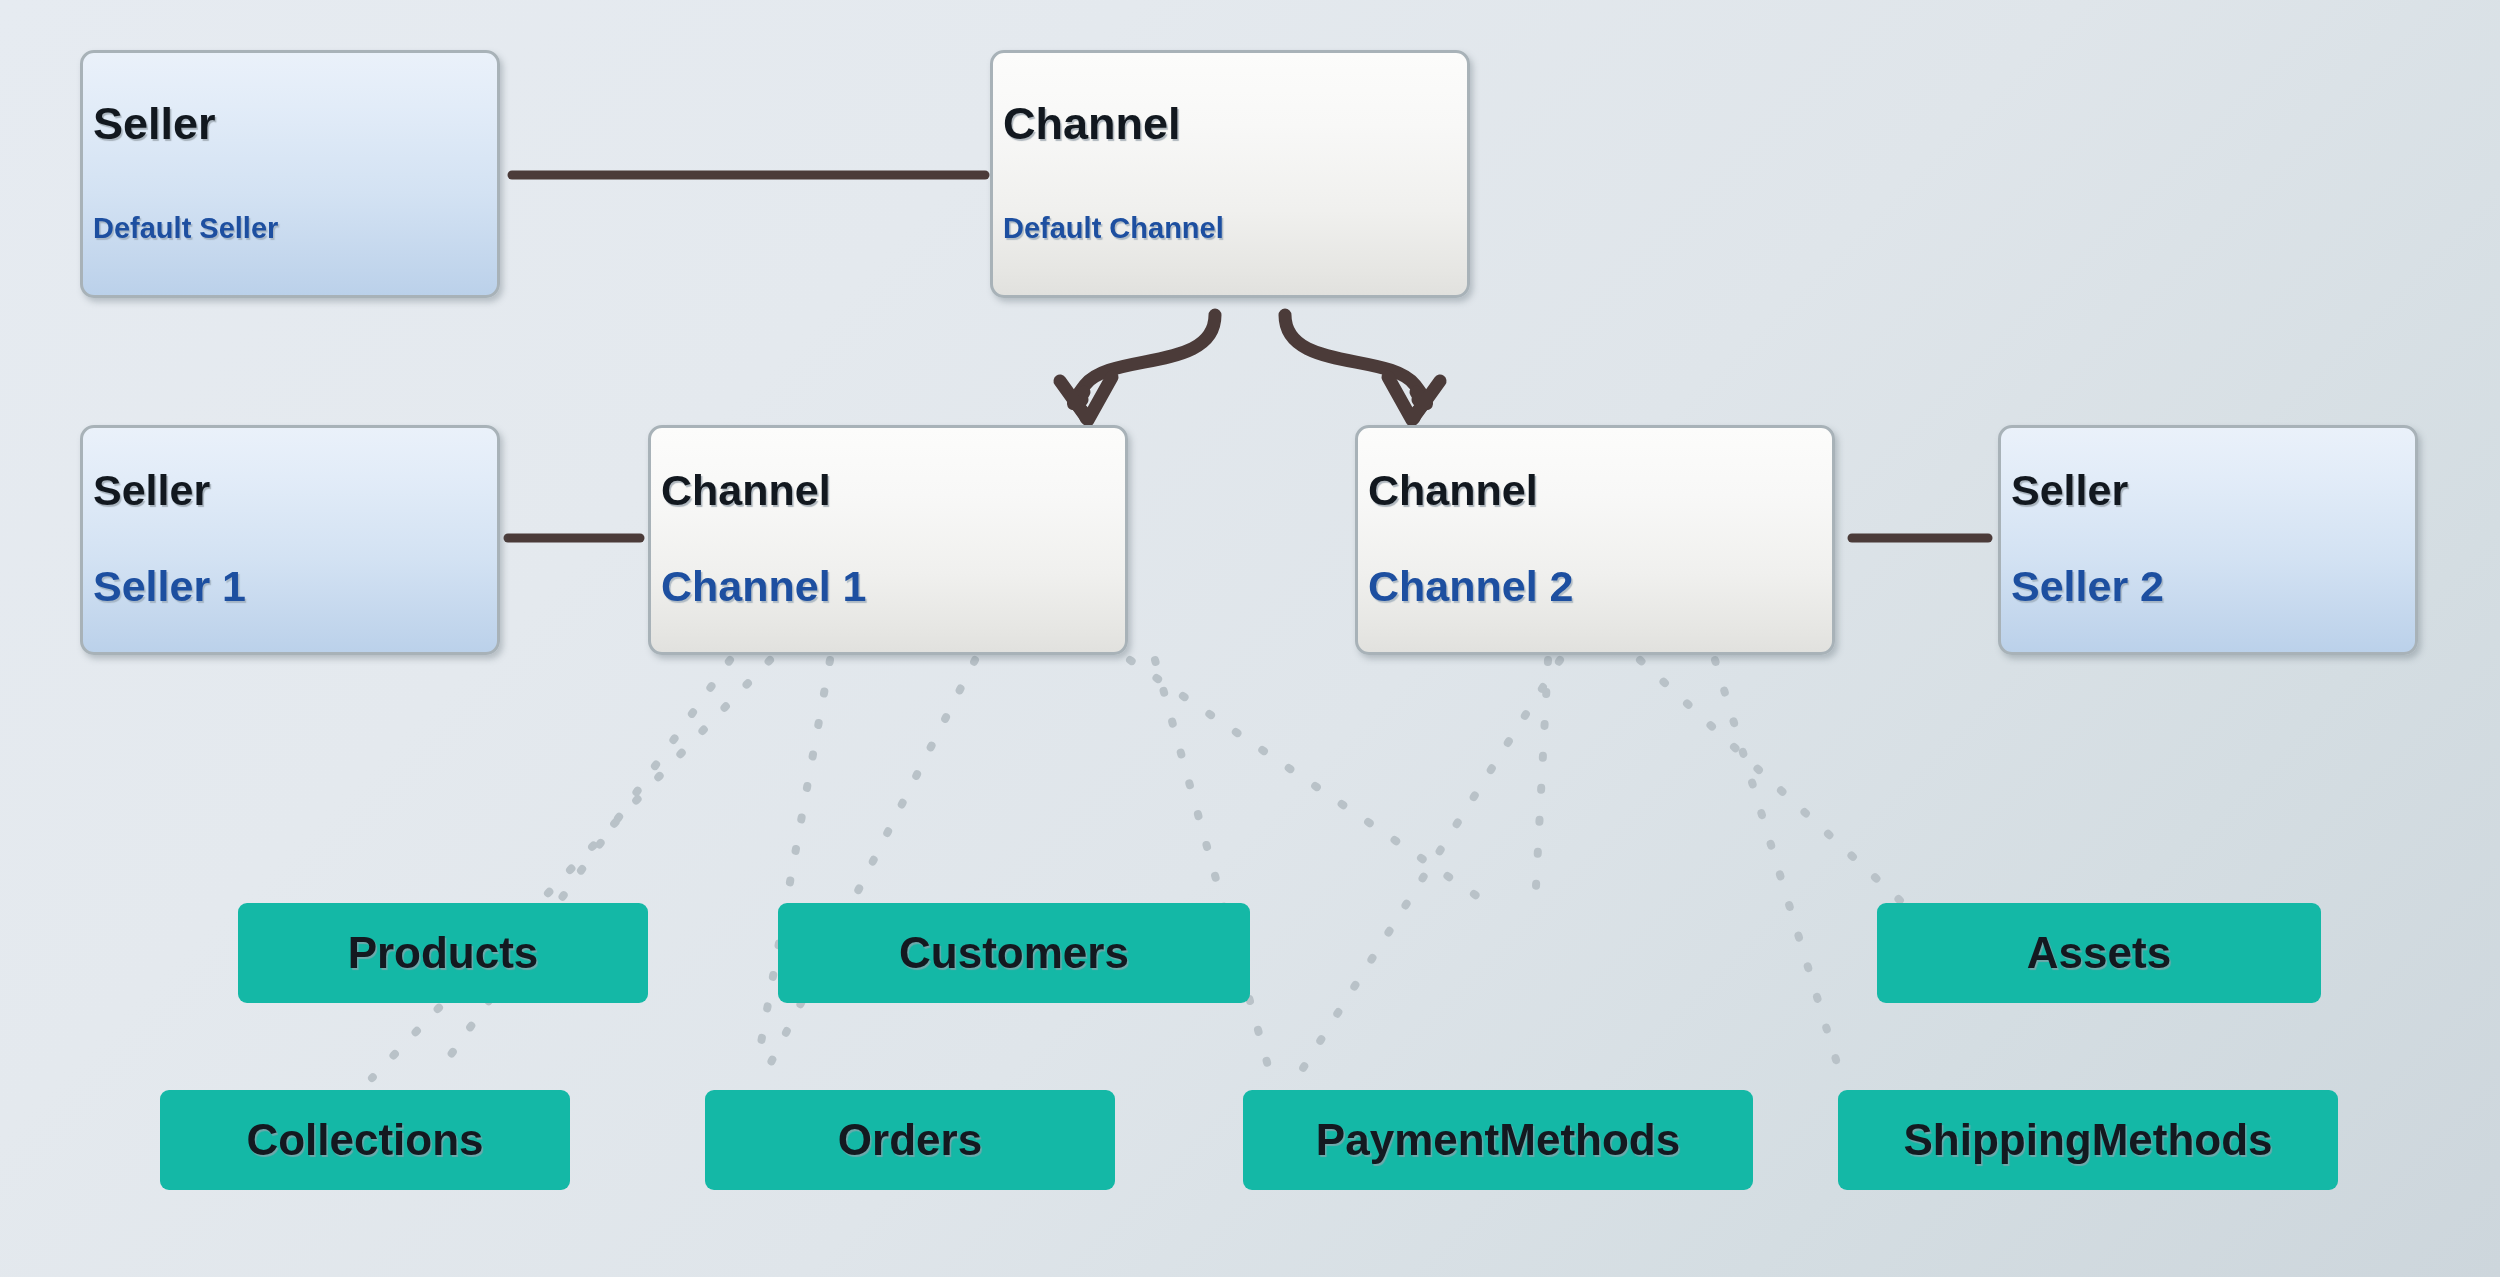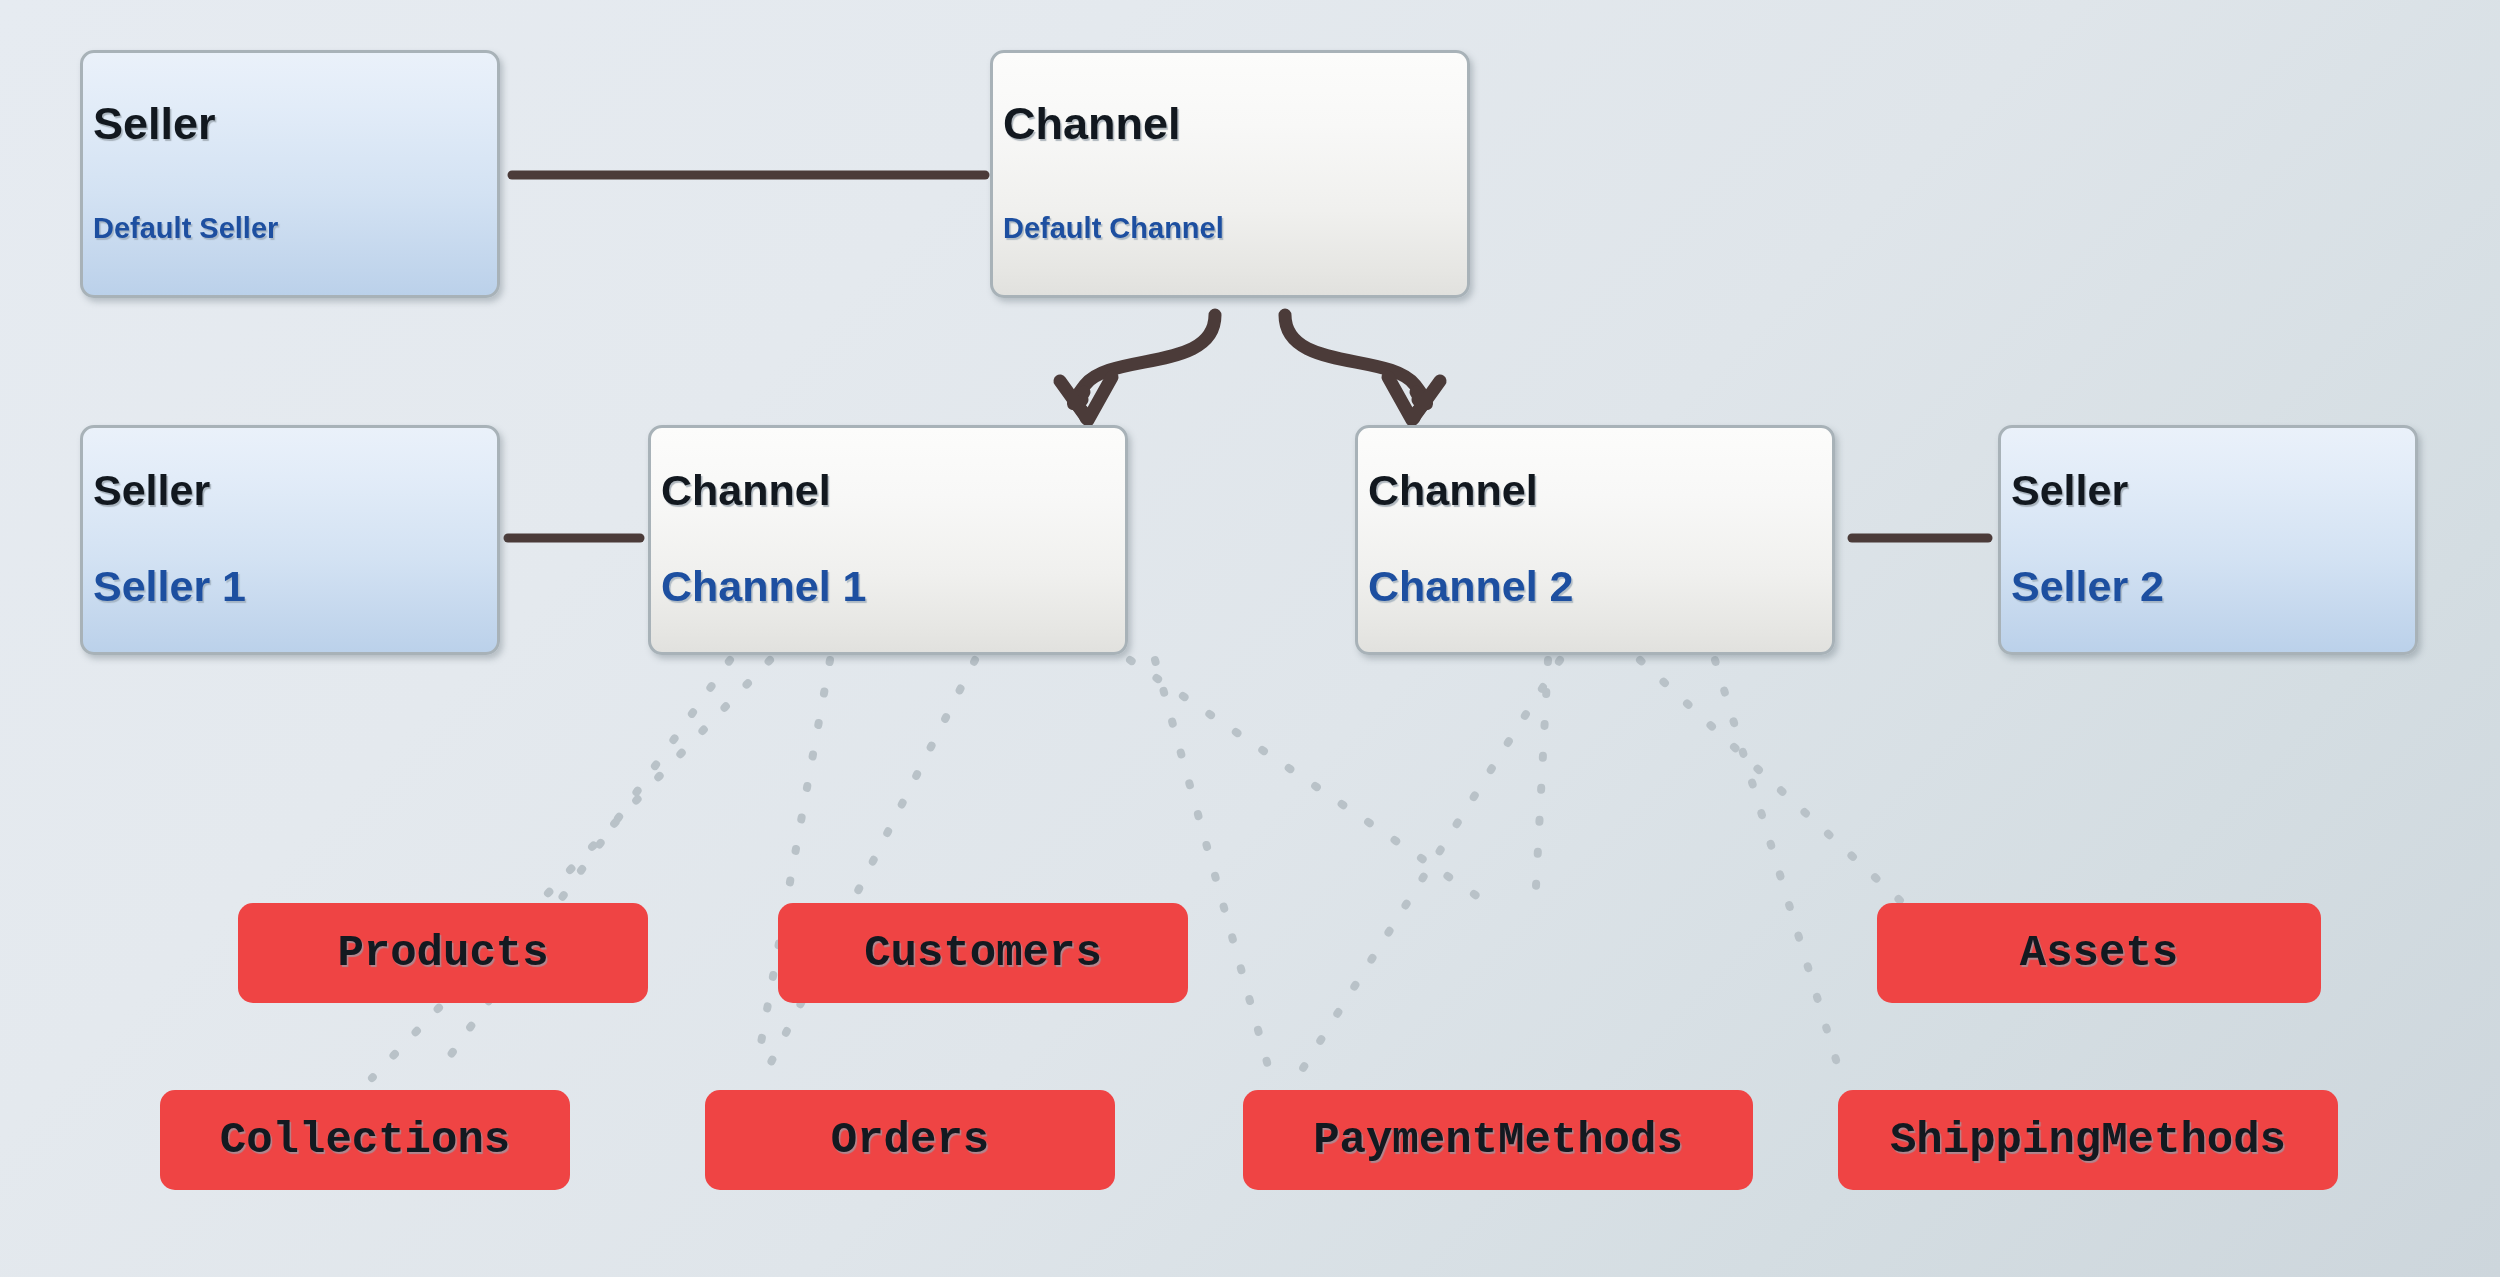--- a/index.html
+++ b/index.html
@@ -67,26 +67,25 @@
   .node-top .entity-type { font-size: 45px; }
   .node-top .entity-name { font-size: 29px; }
   .node-mid .entity-type { font-size: 43px; }
   .node-mid .entity-name { font-size: 43px; }
 
   
   .leaf-node {
     position: absolute;
     z-index: 3;
     box-sizing: border-box;
-    background: #ef4444;
-    border-radius: 15px;
+    background: #14b8a6;
+    border-radius: 9px;
     display: flex;
     align-items: center;
     justify-content: center;
-    font-family: Liberation Mono, monospace;
   }
   .leaf-label {
     font-weight: bold;
     font-size: 44px;
     color: #131920;
     text-shadow: 1.5px 1.5px 1px rgba(150,162,174,0.7);
     white-space: nowrap;
     line-height: 1;
   }
 </style>
@@ -160,21 +159,21 @@
 
   <div class="entity-node seller node-mid" style="left:1998px; top:425px; width:420px; height:230px;">
     <div class="entity-type">Seller</div>
     <div class="entity-name">Seller 2</div>
   </div>
 
   <div class="leaf-node" style="left:238px; top:903px; width:410px; height:100px;">
     <span class="leaf-label">Products</span>
   </div>
 
-  <div class="leaf-node" style="left:778px; top:903px; width:410px; height:100px;">
+  <div class="leaf-node" style="left:778px; top:903px; width:472px; height:100px;">
     <span class="leaf-label">Customers</span>
   </div>
 
 
   <div class="leaf-node" style="left:1877px; top:903px; width:444px; height:100px;">
     <span class="leaf-label">Assets</span>
   </div>
 
   <div class="leaf-node" style="left:160px; top:1090px; width:410px; height:100px;">
     <span class="leaf-label">Collections</span>

